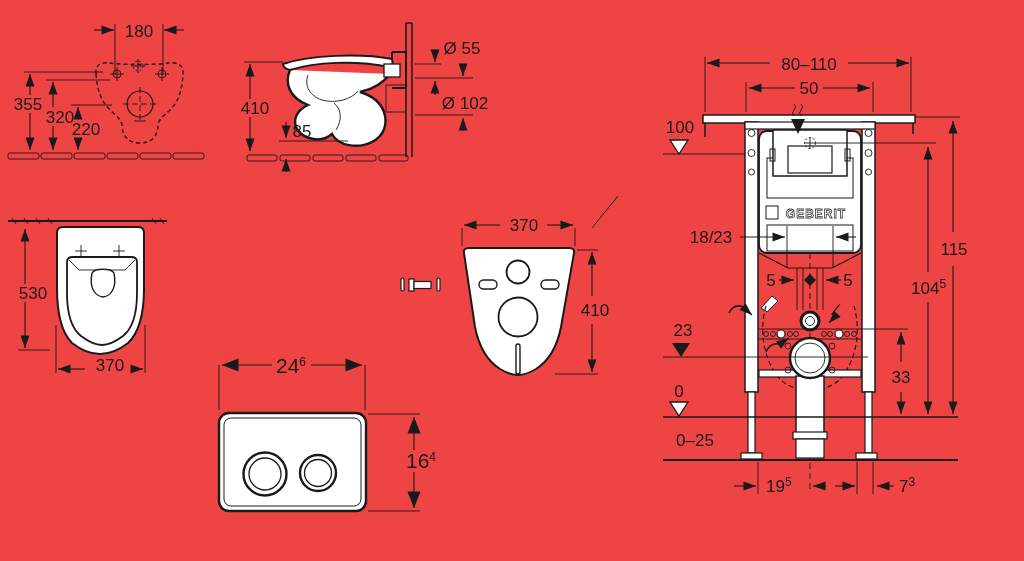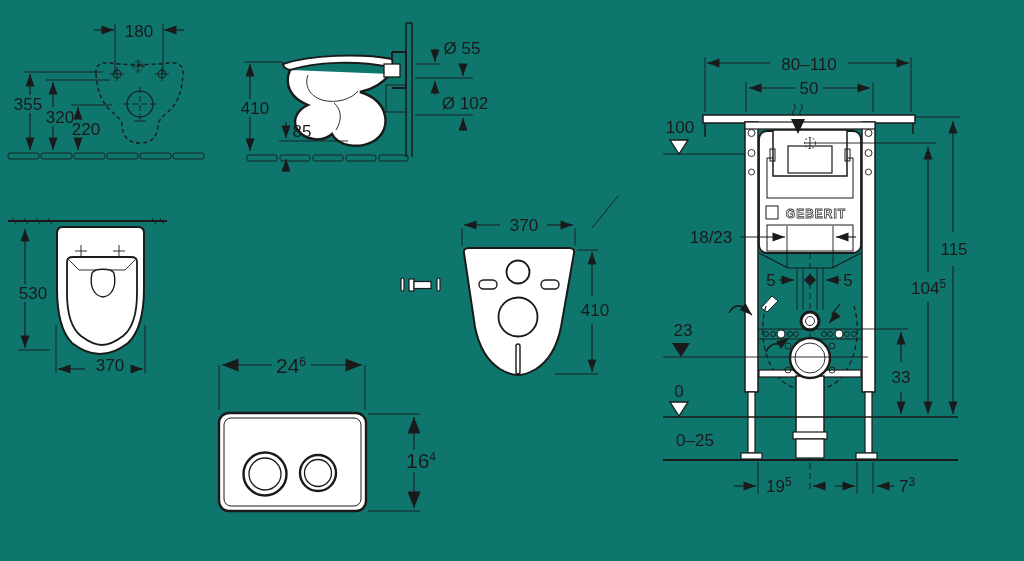--- a/index.html
+++ b/index.html
@@ -1,16 +1,16 @@
 <!DOCTYPE html>
 <html><head>
 <meta charset="utf-8">
 <style>
   html,body{margin:0;padding:0;background:#fff;}
-  .canvas{position:relative;width:1024px;height:561px;background:#0f766e;overflow:hidden;}
+  .canvas{position:relative;width:1024px;height:561px;background:#ef4444;overflow:hidden;}
   svg{position:absolute;left:0;top:0;}
   text{font-family:"Liberation Sans","DejaVu Sans",sans-serif;fill:#1a1a1a;}
   .d17{font-size:17px;}
   .d12{font-size:12px;}
   .logo{font-size:12px;font-weight:bold;letter-spacing:1px;fill:#ffffff;stroke:#3a3a3a;stroke-width:0.8;}
   .ln{stroke:#1a1a1a;fill:none;}
   .thin{stroke:#1a1a1a;stroke-width:0.9;fill:none;}
   .dim{stroke:#1a1a1a;stroke-width:1.1;fill:none;}
   .wht{fill:#ffffff;stroke:#1a1a1a;}
 </style>

